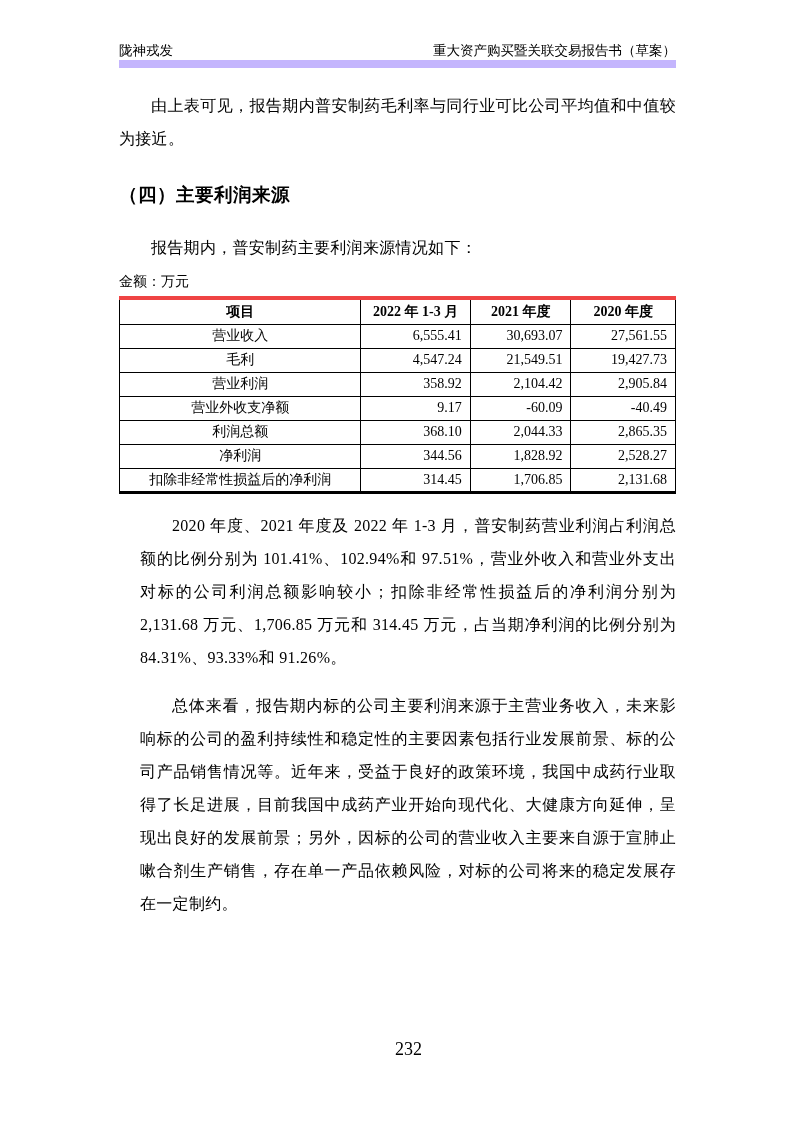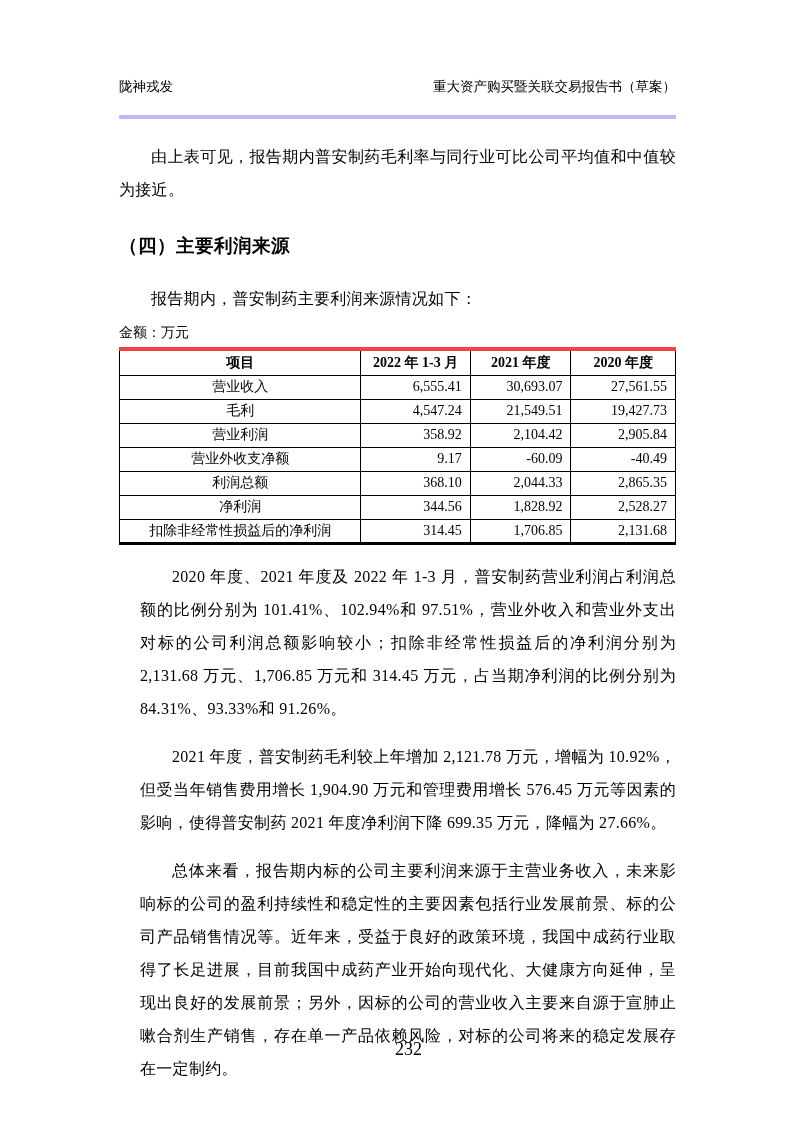--- a/index.html
+++ b/index.html
@@ -15,23 +15,23 @@
     overflow: hidden;
   }
   .content {
     padding: 0 117px 0 119px;
   }
   
   .doc-header {
     display: flex;
     justify-content: space-between;
     align-items: flex-end;
-    margin-top: 78px;
-    padding-bottom: 19px;
-    border-bottom: 4px solid #c4b5fd;
+    margin-top: 42px;
+    padding-bottom: 0;
+    border-bottom: 8px solid #c4b5fd;
     font-size: 13.5px;
     line-height: 18px;
   }
   
   .para {
     font-size: 16px;
     line-height: 33px;
     text-align: justify;
     text-indent: 2em;
     letter-spacing: 0.3px;
@@ -169,20 +169,19 @@
           <td class="label-cell">扣除非经常性损益后的净利润</td>
           <td class="num-cell">314.45</td>
           <td class="num-cell">1,706.85</td>
           <td class="num-cell">2,131.68</td>
         </tr>
       </tbody>
     </table>
 
     <p class="para para-block">2020 年度、2021 年度及 2022 年 1-3 月，普安制药营业利润占利润总额的比例分别为 101.41%、102.94%和 97.51%，营业外收入和营业外支出对标的公司利润总额影响较小；扣除非经常性损益后的净利润分别为 2,131.68 万元、1,706.85 万元和 314.45 万元，占当期净利润的比例分别为 84.31%、93.33%和 91.26%。</p>
 
-    <p class="para para-block">2021 年度，普安制药毛利较上年增加 2,121.78 万元，增幅为 10.92%，但受当年销售费用增长 1,904.90 万元和管理费用增长 576.45 万元等因素的影响，使得普安制药 2021 年度净利润下降 699.35 万元，降幅为 27.66%。</p>
 
     <p class="para para-block">总体来看，报告期内标的公司主要利润来源于主营业务收入，未来影响标的公司的盈利持续性和稳定性的主要因素包括行业发展前景、标的公司产品销售情况等。近年来，受益于良好的政策环境，我国中成药行业取得了长足进展，目前我国中成药产业开始向现代化、大健康方向延伸，呈现出良好的发展前景；另外，因标的公司的营业收入主要来自源于宣肺止嗽合剂生产销售，存在单一产品依赖风险，对标的公司将来的稳定发展存在一定制约。</p>
 
   </div>
 
   <div class="page-footer">232</div>
 </div>
 
 </body></html>

